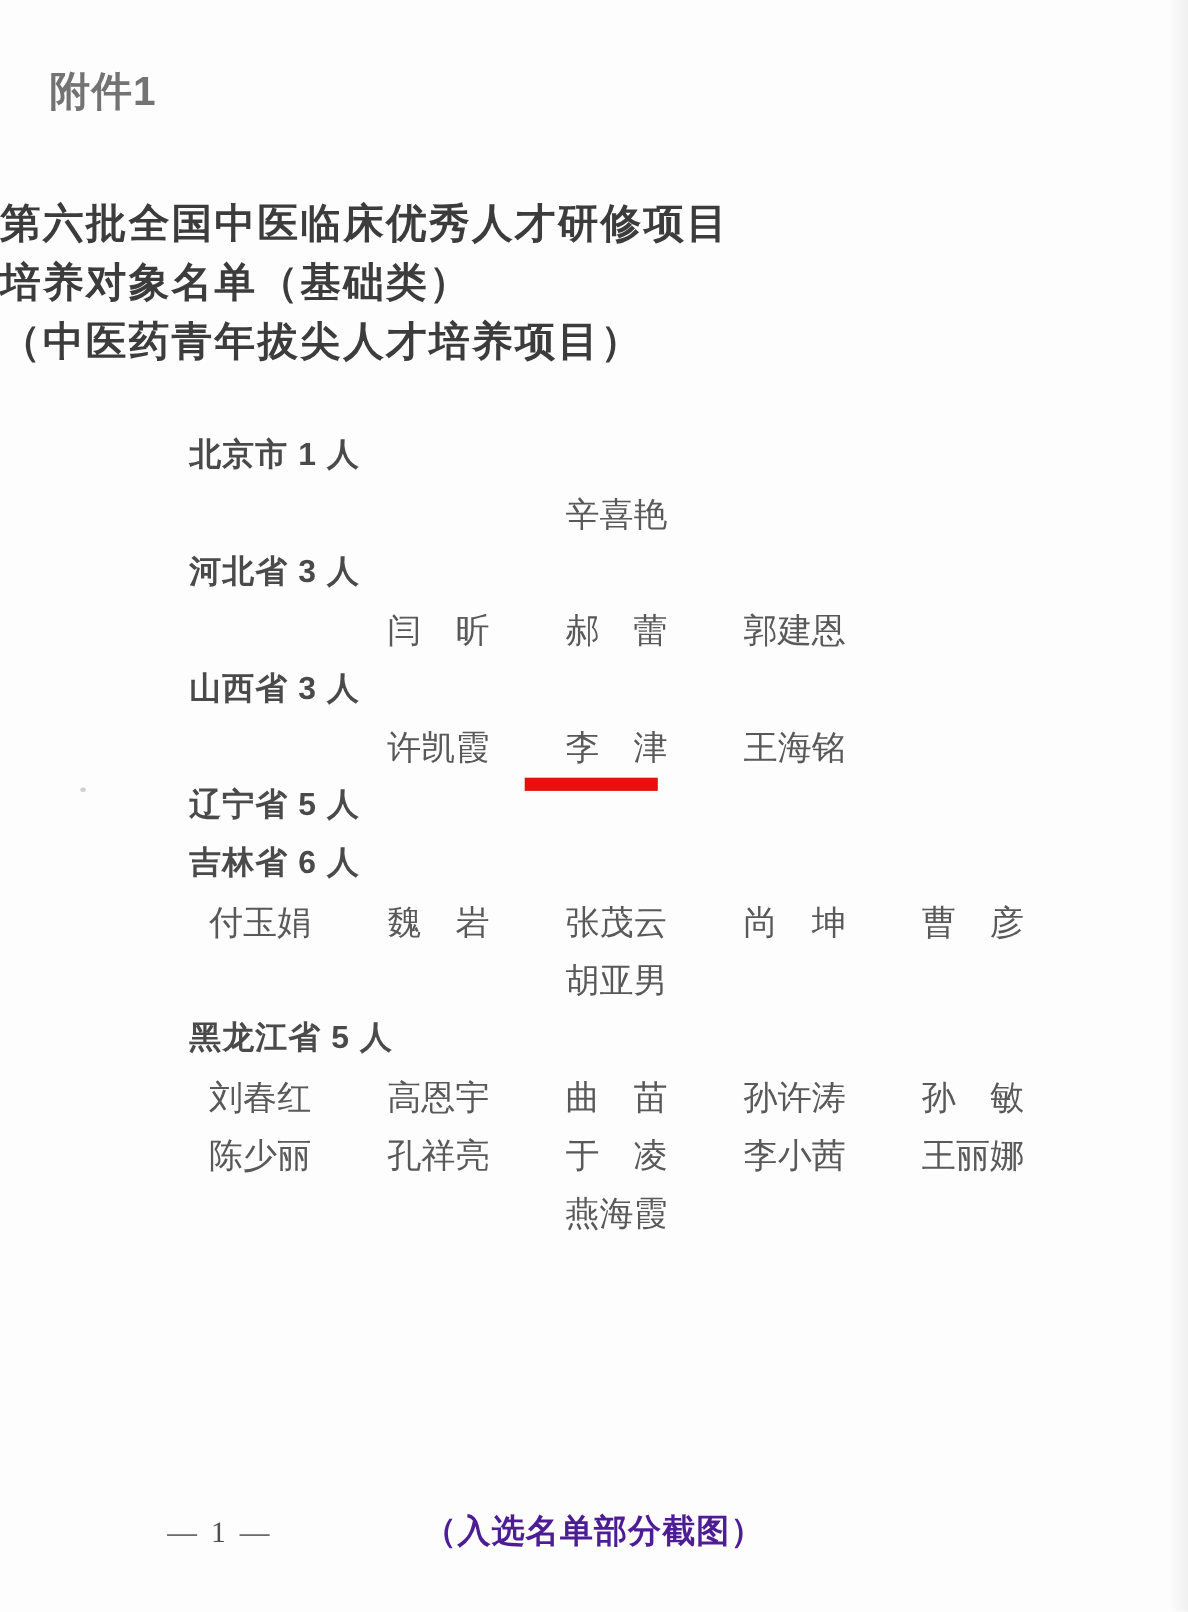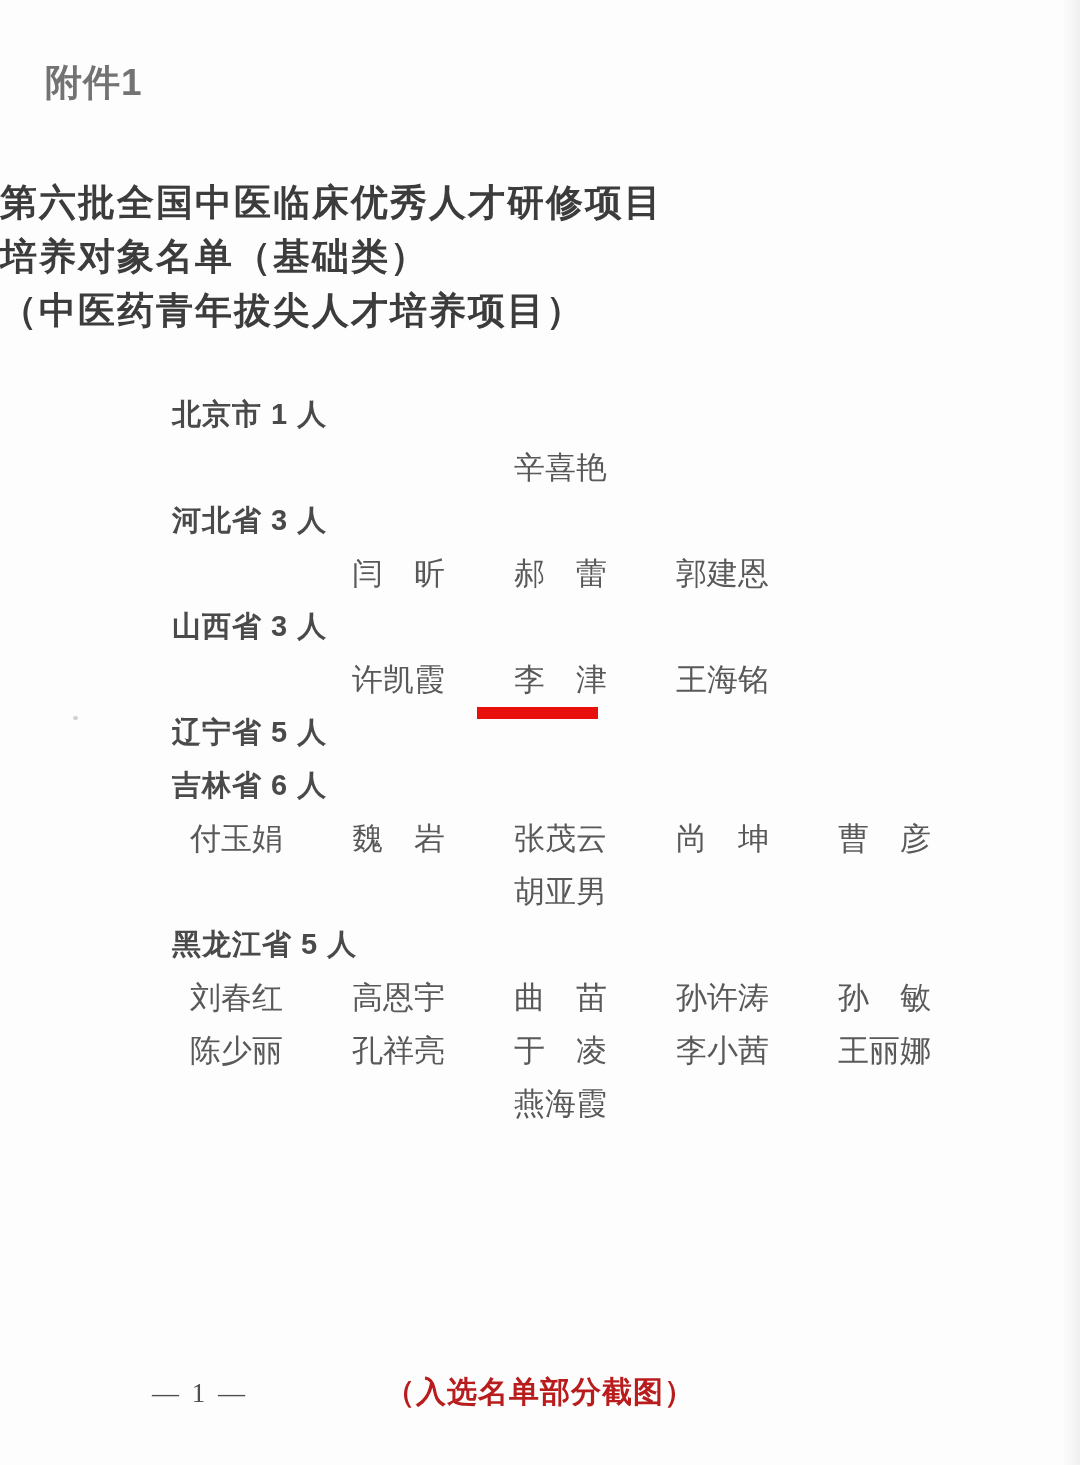--- a/index.html
+++ b/index.html
@@ -57,21 +57,21 @@
   }
   .footer-page-number {
     position: absolute; left: 152px; top: 1378px;
     font-size: 27px; color: #4f4f4f;
     font-family: "Liberation Serif", serif;
     letter-spacing: 3px;
   }
   .footer-caption {
     position: absolute; left: 0; top: 1372px; width: 1080px;
     text-align: center;
-    font-size: 30px; font-weight: bold; color: #b91c1c;
+    font-size: 30px; font-weight: bold; color: #4c1d95;
     letter-spacing: 1px;
   }
 </style>
 </head>
 <body>
 
 <div class="scan-edge"></div>
 <div class="scan-dot"></div>
 
 <div class="attachment-label">附件1</div>

